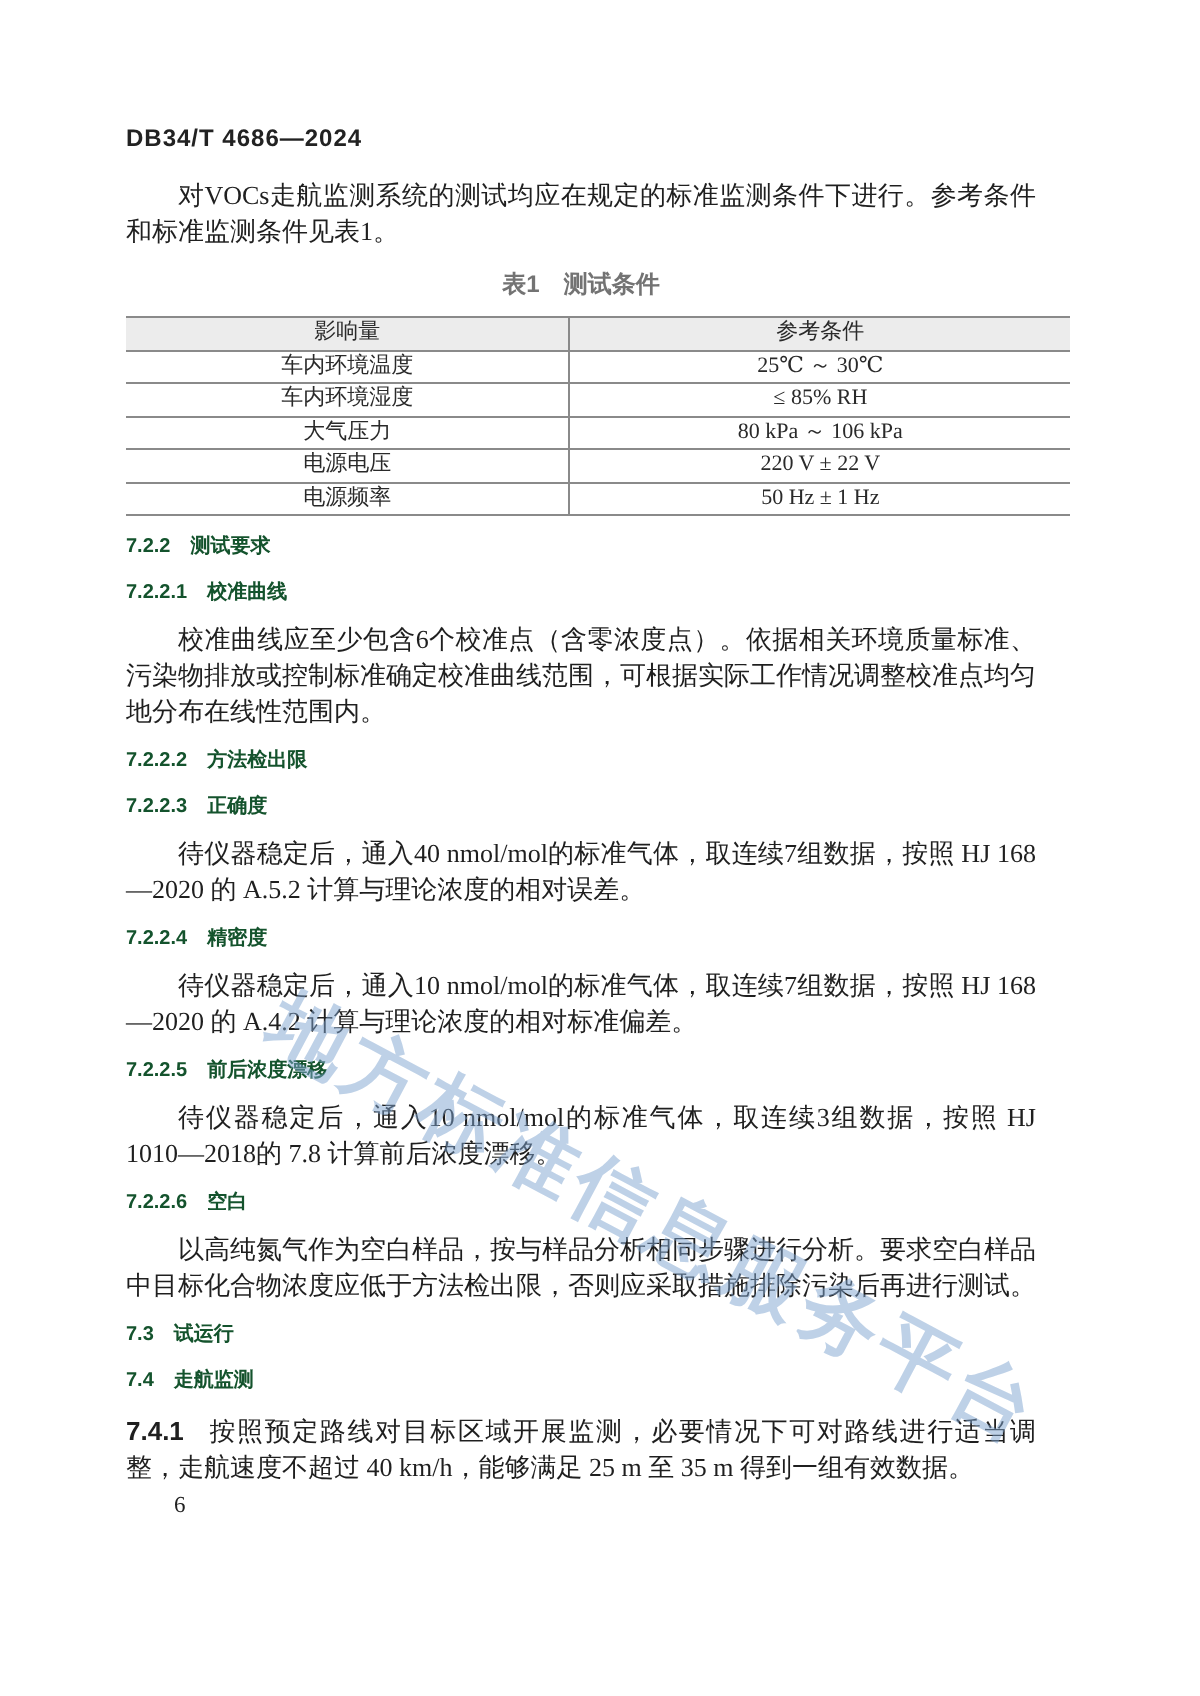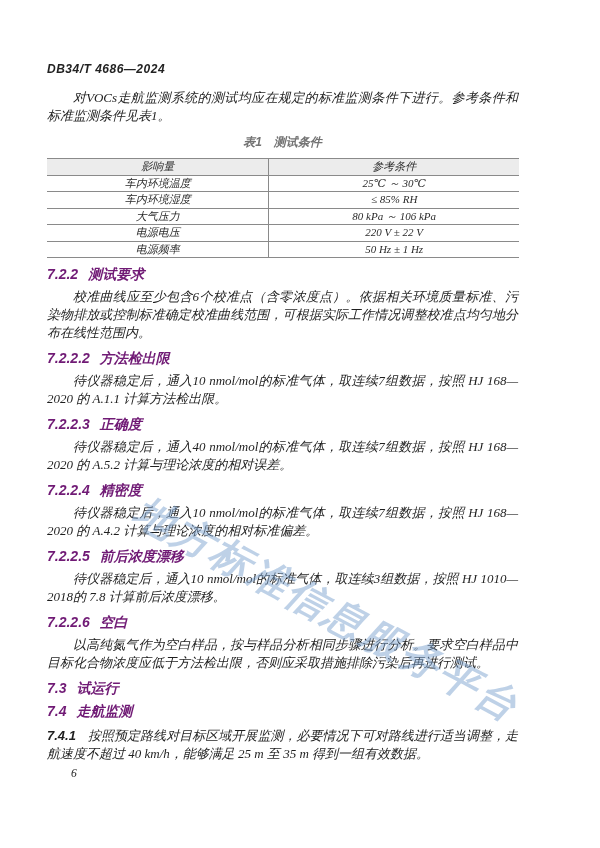--- a/index.html
+++ b/index.html
@@ -9,22 +9,21 @@
   }
   .page {
     position: relative;
     width: 556px;
     height: 848px;
     background: var(--page-bg, #ffffff);
     overflow: hidden;
     color: var(--text-color, #1f1f1f);
     font-family: "Liberation Serif", "DejaVu Serif", serif;
     box-sizing: border-box;
-    padding: 62px 38px 0 47px;
-    font-style: italic;
+    padding: 62px 38px 0 63px;
   }
   .doc-header {
     font-family: "Liberation Sans", "DejaVu Sans", sans-serif;
     font-weight: bold;
     font-size: 12px;
     letter-spacing: 0.5px;
     color: #222;
   }
   .body-para {
     margin: 7px 0 0 0;
@@ -67,23 +66,23 @@
     width: 47%;
     border-left: none;
   }
   table.cond-table th:last-child, table.cond-table td:last-child {
     border-right: none;
   }
   .sec-h {
     margin: 9px 0 0 0;
     font-family: "Liberation Sans", "DejaVu Sans", sans-serif;
     font-weight: bold;
-    font-size: 14px;
+    font-size: 10px;
     line-height: 14px;
-    color: #701a75;
+    color: #14532d;
   }
   .sec-num { margin-right: 10px; }
   .numbered {
     text-indent: 0;
     margin-top: 9px;
   }
   .inline-num {
     font-family: "Liberation Sans", "DejaVu Sans", sans-serif;
     font-weight: bold;
     margin-right: 12px;
@@ -148,26 +147,28 @@
         <td>电源频率</td>
         <td>50 Hz ± 1 Hz</td>
       </tr>
     </tbody>
   </table>
 
   <h3 class="sec-h">
     <span class="sec-num">7.2.2</span><span>测试要求</span>
   </h3>
 
+  <h3 class="sec-h">
+    <span class="sec-num">7.2.2.1</span><span>校准曲线</span>
+  </h3>
   <p class="body-para">校准曲线应至少包含6个校准点（含零浓度点）。依据相关环境质量标准、污染物排放或控制标准确定校准曲线范围，可根据实际工作情况调整校准点均匀地分布在线性范围内。</p>
 
   <h3 class="sec-h">
     <span class="sec-num">7.2.2.2</span><span>方法检出限</span>
   </h3>
-  <p class="body-para">待仪器稳定后，通入10 nmol/mol的标准气体，取连续7组数据，按照 HJ 168—2020 的 A.1.1 计算方法检出限。</p>
 
   <h3 class="sec-h">
     <span class="sec-num">7.2.2.3</span><span>正确度</span>
   </h3>
   <p class="body-para">待仪器稳定后，通入40 nmol/mol的标准气体，取连续7组数据，按照 HJ 168—2020 的 A.5.2 计算与理论浓度的相对误差。</p>
 
   <h3 class="sec-h">
     <span class="sec-num">7.2.2.4</span><span>精密度</span>
   </h3>
   <p class="body-para">待仪器稳定后，通入10 nmol/mol的标准气体，取连续7组数据，按照 HJ 168—2020 的 A.4.2 计算与理论浓度的相对标准偏差。</p>

